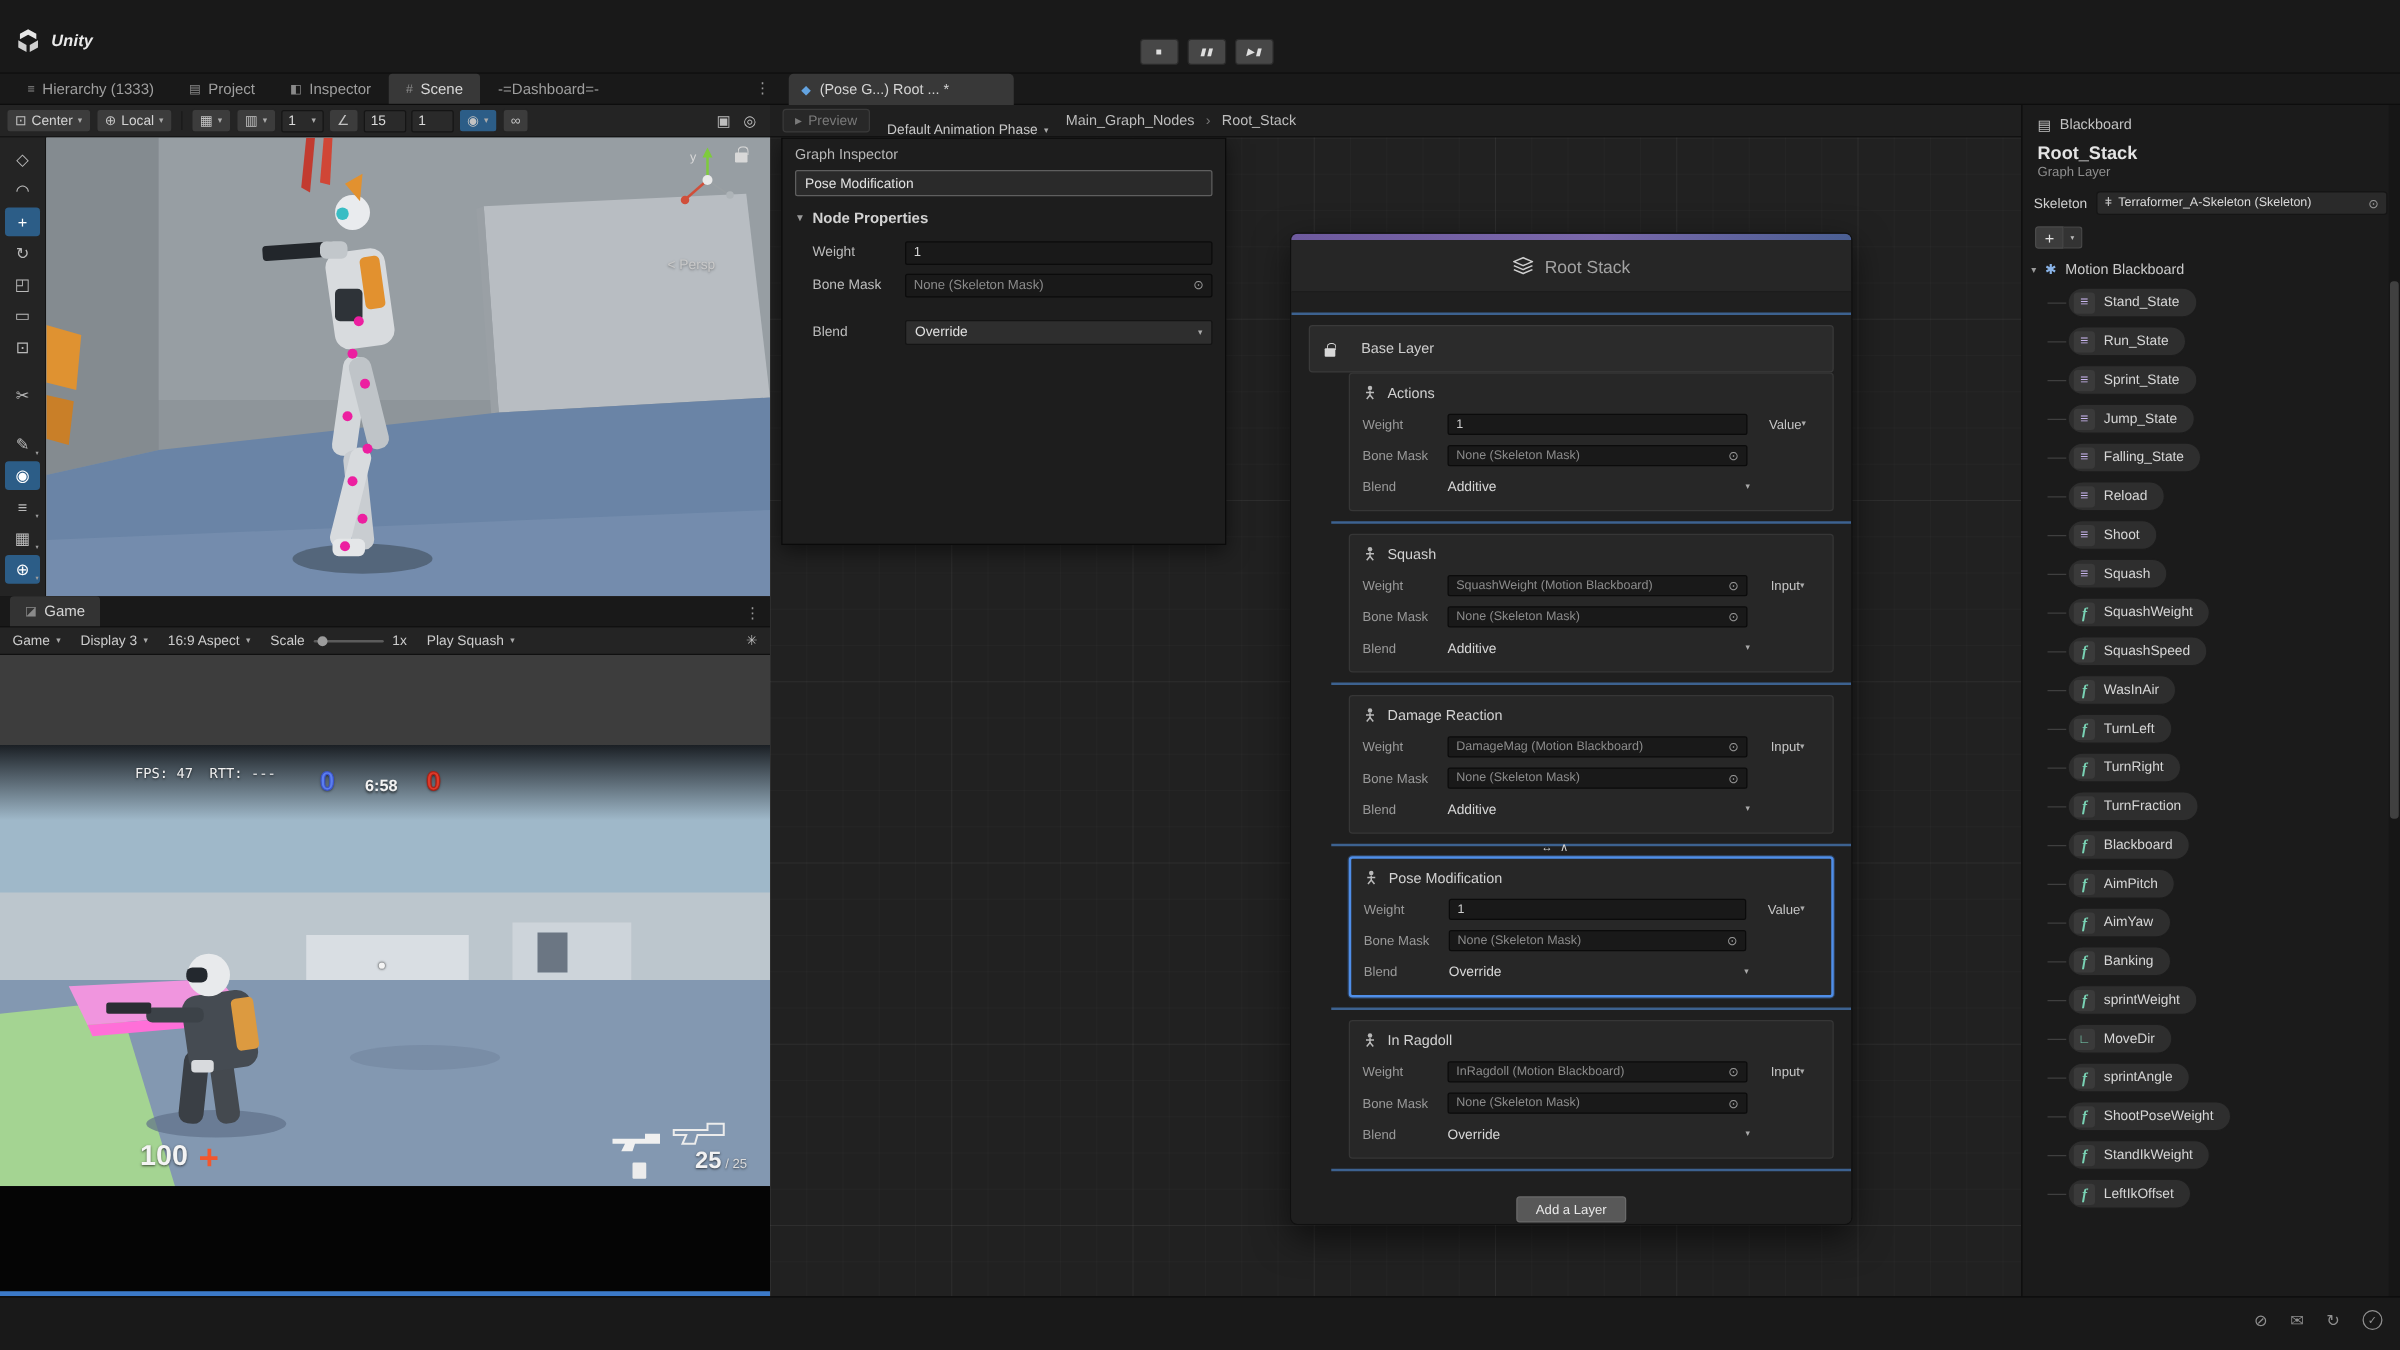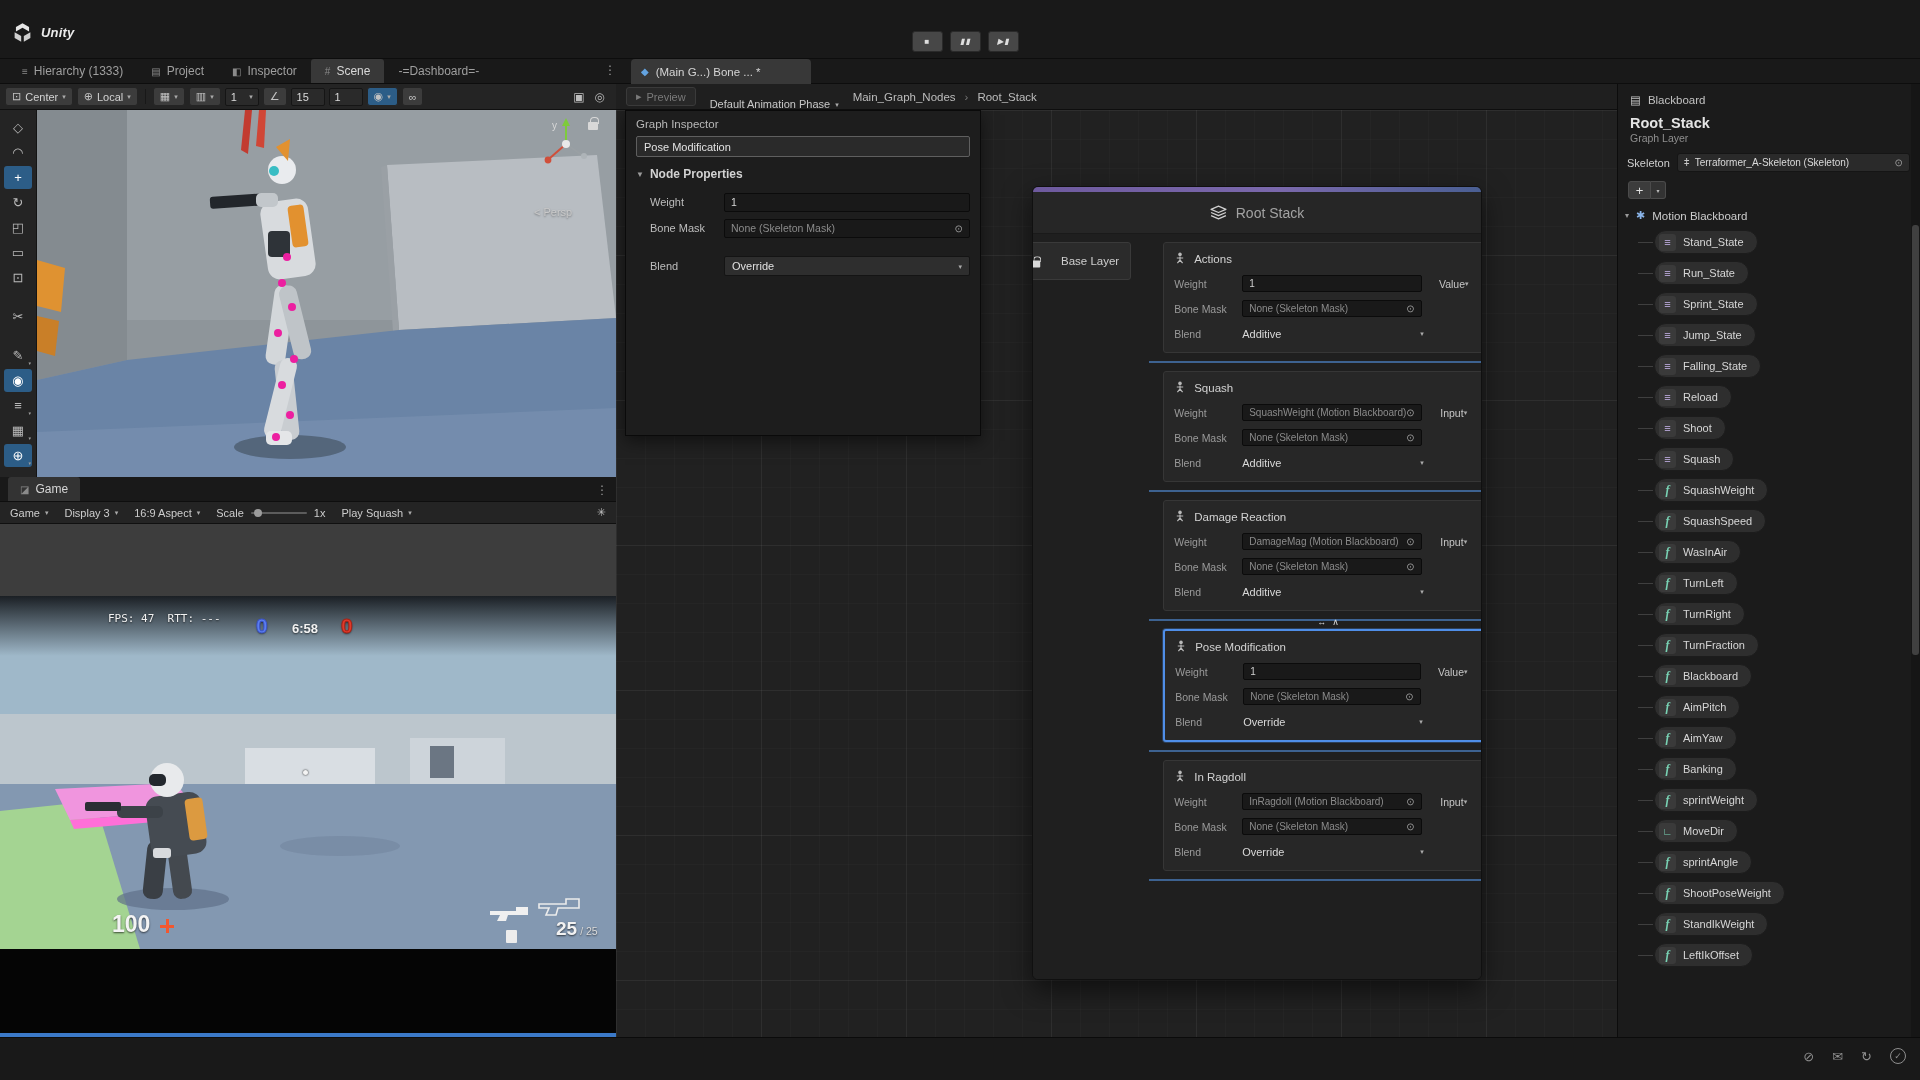--- a/index.html
+++ b/index.html
@@ -112,21 +112,21 @@
 .gi-input{flex:1;height:19px;background:#191919;border:1px solid #0b0b0b;border-radius:2px;display:flex;align-items:center;justify-content:space-between;padding:0 6px;font-size:10.5px;color:#d6d6d6;overflow:hidden;white-space:nowrap;}
 .gi-input.dim span:first-child{color:#8b8b8b;}
 .gi-select{flex:1;height:20px;background:#2e2e2e;border:1px solid #141414;border-radius:2px;display:flex;align-items:center;justify-content:space-between;padding:0 7px;font-size:11px;color:#e0e0e0;}
 .blendrow{margin-top:12px;}
 .obj{color:#9a9a9a;font-size:10px;}
 
 
 #rootstack-node{position:absolute;left:416px;top:76px;width:450px;height:794px;background:#232323;border:1px solid #101010;border-radius:6px;box-shadow:0 10px 28px rgba(0,0,0,.55);display:flex;flex-direction:column;overflow:hidden;}
 .node-accent{height:5px;background:linear-gradient(90deg,#6e5a9e,#7a68ab 55%,#4a5f93);flex:none;}
 .node-header{height:42px;flex:none;display:flex;align-items:center;justify-content:center;gap:9px;color:#a3a3a3;font-size:14px;background:#262626;border-bottom:1px solid #1a1a1a;}
-.node-body{flex:1;padding:8px 14px 10px;display:flex;flex-direction:row;background:#1f1f1f;overflow:hidden;}
+.node-body{flex:1;padding:8px 14px 10px;display:flex;flex-direction:column;background:#1f1f1f;overflow:hidden;}
 .stack-sep{height:2px;background:#3d6290;margin:8px -14px;flex:none;}
 .base-layer{height:38px;flex:none;background:#2b2b2b;border:1px solid #3a3a3a;border-radius:3px;display:flex;align-items:center;gap:9px;padding:0 11px;color:#cfcfcf;font-size:11.5px;}
 .base-layer .lockwrap{position:relative;width:12px;height:12px;}
 .base-layer .lock-ic{left:0;top:5px;transform:scale(.85);}
 #layer-list{display:flex;flex-direction:column;padding-left:32px;}
 .layer{position:relative;background:#272727;border:1px solid #363636;border-radius:3px;padding:6px 10px 8px;display:flex;flex-direction:column;gap:4px;}
 .layer.selected{border:2px solid #4f8ee8;box-shadow:0 0 0 1px rgba(79,142,232,.28);}
 .sel-tools{position:absolute;top:-14px;left:152px;display:flex;gap:6px;color:#d6d6d6;font-size:9px;}
 .layer-head{display:flex;align-items:center;gap:8px;color:#d2d2d2;font-size:11.5px;height:20px;}
 .prow{display:flex;align-items:center;gap:6px;height:21px;}
@@ -215,21 +215,21 @@
           <span>Scene</span>
         </div>
         <div class="dtab">
           <span>-=Dashboard=-</span>
         </div>
       </div>
   </div>
   <span id="tab-kebab" class="abs">⋮</span>
   <div id="graphtab" class="abs">
     <span class="gic">◆</span>
-    <span>(Main G...) Bone ... *</span>
+    <span>(Pose G...) Root ... *</span>
   </div>
 
   <div id="scene-toolbar" class="abs">
     <div style="display:flex;align-items:center;gap:4px;">
         <div class="tbtn">
           <span class="tg">⊡</span>
           <span>Center</span>
           <span class="mini-caret">▾</span>
         </div>
         <div class="tbtn">

